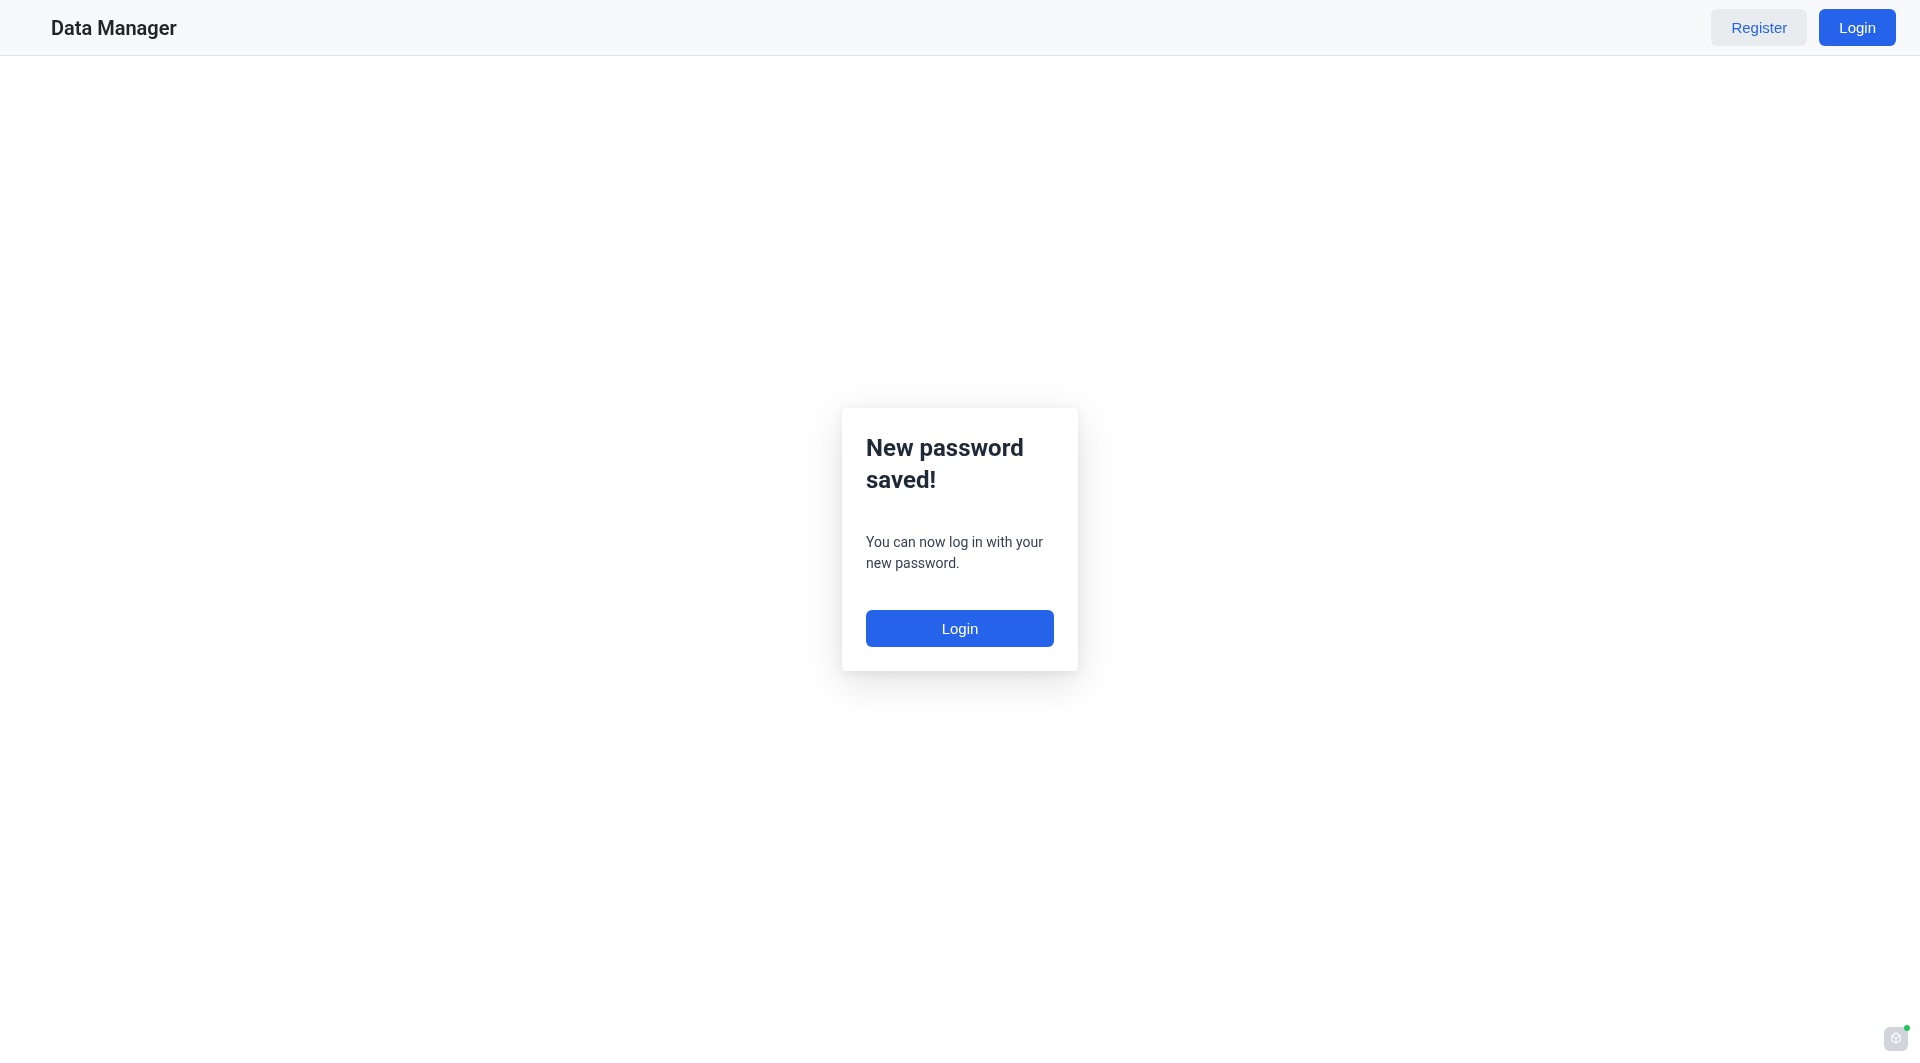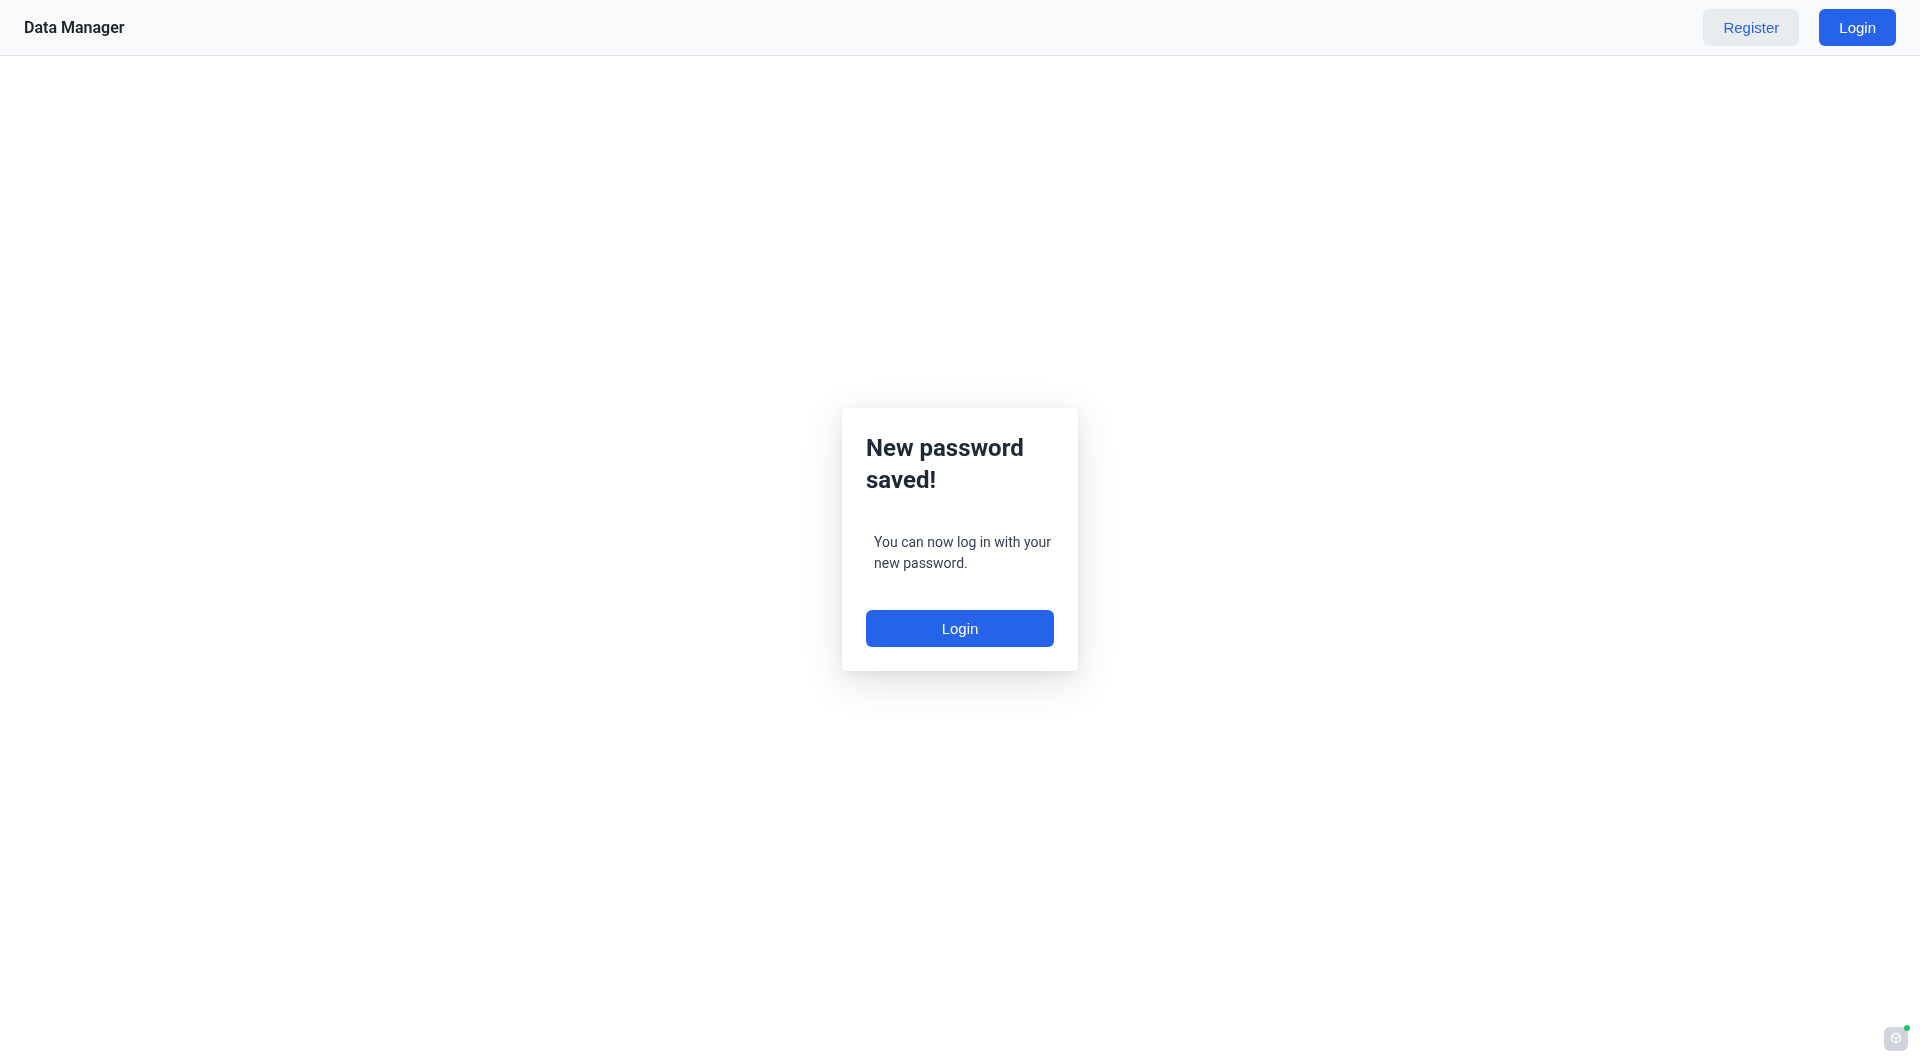--- a/index.html
+++ b/index.html
@@ -21,28 +21,29 @@
       background-color: #f8f9fa;
       border-bottom: 1px solid #dee2e6;
       height: 56px;
       display: flex;
       align-items: center;
       justify-content: space-between;
       padding: 0 24px;
     }
 
     .navbar-brand {
-      font-size: 16px;
+      font-size: 20px;
       font-weight: 600;
       color: #212529;
+      margin-left: 27px;
     }
 
     .navbar-actions {
       display: flex;
-      gap: 20px;
+      gap: 12px;
       align-items: center;
     }
 
     .btn {
       display: inline-flex;
       align-items: center;
       justify-content: center;
       padding: 8px 20px;
       border-radius: 6px;
       font-size: 15px;
@@ -91,21 +92,20 @@
       color: #1f2937;
       margin-bottom: 36px;
       line-height: 1.35;
     }
 
     .card-text {
       font-size: 14px;
       color: #374151;
       line-height: 1.5;
       margin-bottom: 36px;
-      margin-left: 8px;
     }
 
     .btn-login-main {
       background-color: #2563eb;
       color: #ffffff;
       width: 100%;
       padding: 10px 16px;
       border-radius: 6px;
       font-size: 15px;
       font-weight: 500;

